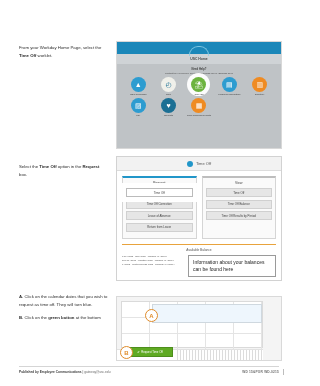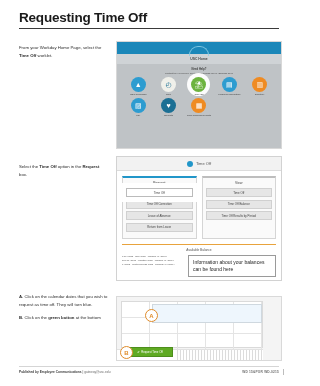--- a/index.html
+++ b/index.html
@@ -104,24 +104,20 @@
   .foot.left b{font-weight:bold;}
   .foot.left .mail{color:#6a6a6a;}
   .foot.right{right:19px;font-weight:bold;color:#6e6e6e;letter-spacing:.2px;}
   .foot-bar{position:absolute;right:14px;top:369px;width:1px;height:6px;background:#bdbdbd;}
 </style>
 </head>
 <body>
 
 <div class="page">
 
-  <div class="title-wrap">
-    <div class="title">Requesting Time Off</div>
-    <div class="title-rule"></div>
-  </div>
 
   <div class="copy copy-1">
     <span>From your Workday Home Page, select the </span><b>Time Off</b><span> worklet.</span>
   </div>
 
   <div class="fig1">
     <div class="wd-bar">
       <div class="wd-logo"></div>
     </div>
     <div class="wd-sub">USC Home</div>

